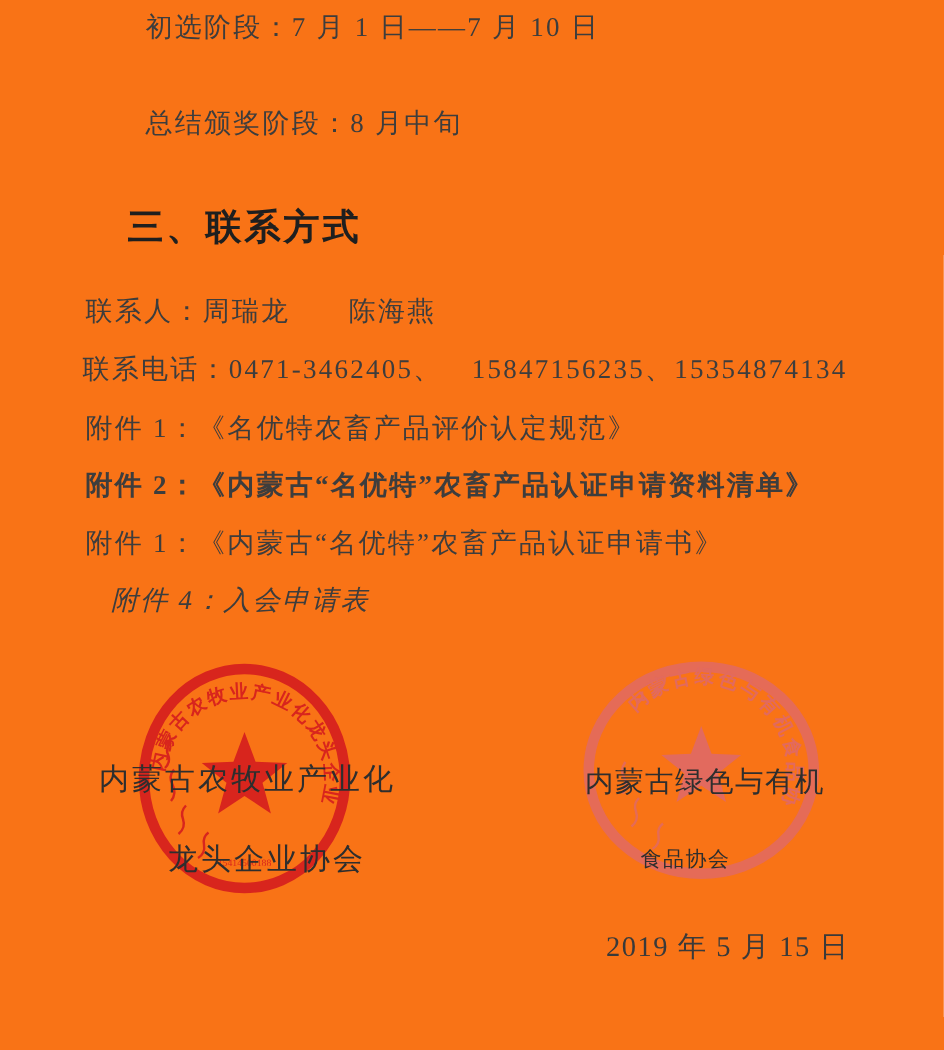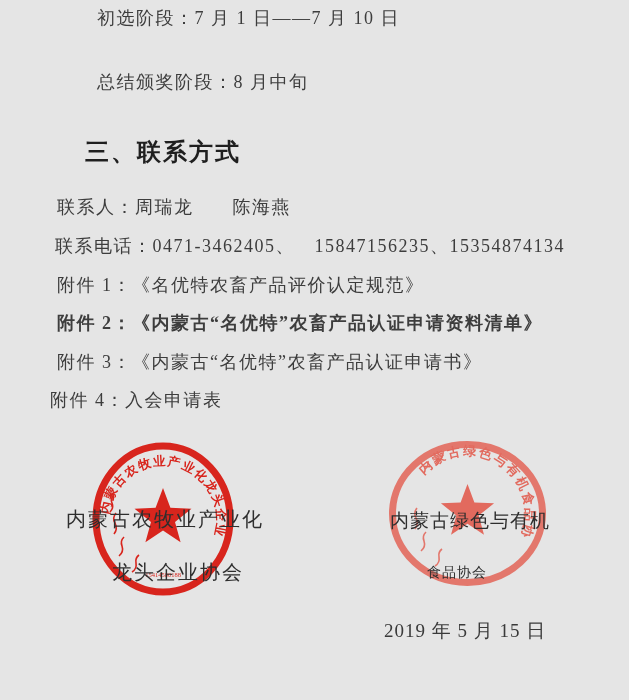--- a/index.html
+++ b/index.html
@@ -4,21 +4,21 @@
 <style>
   html,body{margin:0;padding:0;}
   body{
     background:#ffffff;
     font-family:"Liberation Serif","DejaVu Serif",serif;
   }
   .page{
     position:relative;
     width:629px;
     height:700px;
-    background:#e5e5e5;
+    background:#f97316;
     overflow:hidden;
   }
   .line{
     position:absolute;
     font-size:18px;
     line-height:1.2;
     letter-spacing:1.5px;
     color:#3d3d3d;
     white-space:pre;
   }
@@ -59,22 +59,22 @@
   <div class="line" style="left:97px;top:8px;">初选阶段：7 月 1 日——7 月 10 日</div>
   <div class="line" style="left:97px;top:72px;">总结颁奖阶段：8 月中旬</div>
 
   <div class="line heading" style="left:85px;top:138px;">三、联系方式</div>
 
   <div class="line" style="left:57px;top:197px;">联系人：周瑞龙　　陈海燕</div>
   <div class="line" style="left:55px;top:236px;">联系电话：0471-3462405、　15847156235、15354874134</div>
 
   <div class="line" style="left:57px;top:275px;">附件 1：《名优特农畜产品评价认定规范》</div>
   <div class="line" style="left:57px;top:313px;font-weight:bold;">附件 2：《内蒙古“名优特”农畜产品认证申请资料清单》</div>
-  <div class="line" style="left:57px;top:352px;">附件 3：《内蒙古“名优特”农畜产品认证申请书》</div>
-  <div class="line" style="left:50px;top:390px;">附件 4：入会申请表</div>
+  <div class="line" style="left:57px;top:352px;">附件 1：《内蒙古“名优特”农畜产品认证申请书》</div>
+  <div class="line" style="left:74px;top:390px;font-style:italic;">附件 4：入会申请表</div>
 
   <div class="seal" style="left:88px;top:438px;">
     <svg width="150" height="162" viewBox="0 0 150 162">
       <ellipse cx="75" cy="81" rx="67" ry="73" fill="none" stroke="#d8251d" stroke-width="7"></ellipse>
       <polygon points="75,50 82.4,69.8 103.5,70.7 87,83.9 92.6,104.3 75,92.6 57.4,104.3 63,83.9 46.5,70.7 67.6,69.8" fill="#d8251d"></polygon>
       <defs>
         <path id="arcL" d="M 26 104 A 54 54 0 1 1 124 104" fill="none"></path>
       </defs>
       <text class="ring-text" font-size="12.5" fill="#d8251d" letter-spacing="1.5">
         <textPath href="#arcL" startOffset="28">内蒙古农牧业产业化龙头企业协会</textPath>
@@ -108,15 +108,15 @@
         <path d="M 55 22 q 4 -3 3 -8"></path>
       </g>
     </svg>
   </div>
 
   <div class="sig" style="left:66px;top:506px;">内蒙古农牧业产业化</div>
   <div class="sig" style="left:112px;top:559px;">龙头企业协会</div>
   <div class="sig" style="left:390px;top:508px;font-size:19px;letter-spacing:1px;">内蒙古绿色与有机</div>
   <div class="sig" style="left:427px;top:564px;font-size:14px;letter-spacing:1px;">食品协会</div>
 
-  <div class="date" style="left:384px;top:618px;text-align:right;">2019 年 5 月 15 日</div>
+  <div class="date" style="left:404px;top:618px;text-align:right;">2019 年 5 月 15 日</div>
 
 </div>
 
 </body></html>

